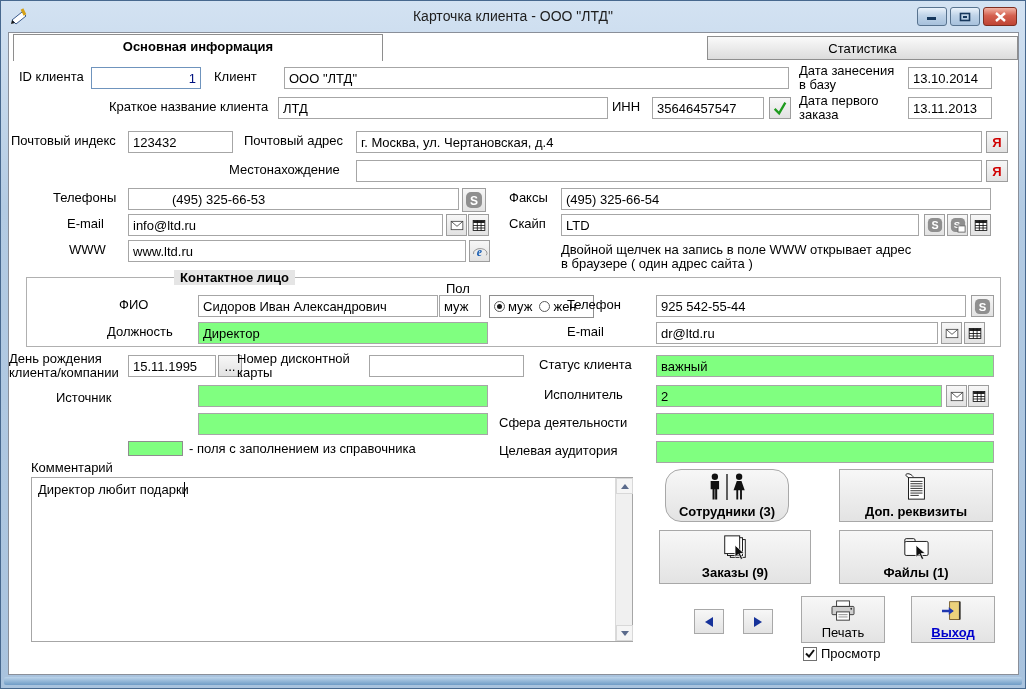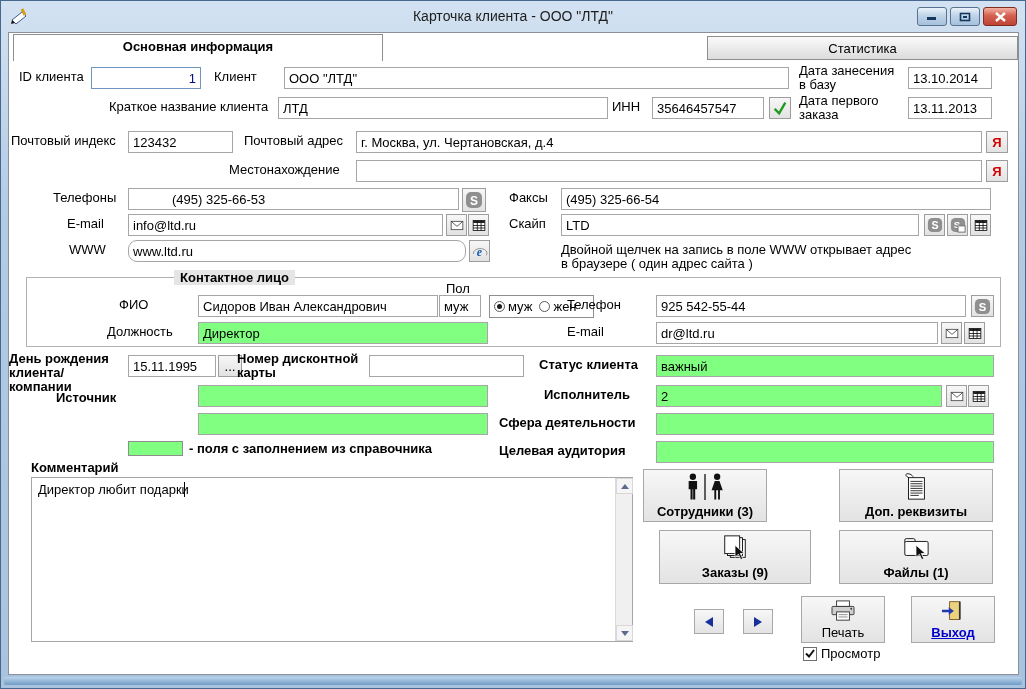--- a/index.html
+++ b/index.html
@@ -21,21 +21,21 @@
   .panel { position:absolute; left:7px; top:31px; width:1011px; height:643px;
            background:#fff; border:1px solid #8a8f99; }
   .tab { position:absolute; top:3px; height:24px; border:1px solid #8e8e8e;
          background:linear-gradient(#fafafa,#dcdcdc); text-align:center; font-size:13px;
          padding-top:4px; color:#000; cursor:default; }
   .tab.active { top:1px; height:27px; background:#fff; border-bottom:none; font-weight:bold; z-index:2; }
   
   .lbl { position:absolute; font-size:13px; color:#000; line-height:14px; }
   .lbl.r { text-align:left; }
   .lbl.pre { white-space:pre-line; }
-  .lbl.b { font-weight:bold; }
+  .lbl.b { font-weight:normal; }
   .fld { position:absolute; height:22px; border:1px solid #a6a6a6; background:#fff;
          font-family:"Liberation Sans",sans-serif; font-size:13px; padding:0 4px; color:#000; outline:none; }
   .fld.green { background:#80ff80; }
   .fld.idf { border-color:#6f94bd; color:#00127f; text-align:right; }
   .ibtn { position:absolute; width:22px; height:22px; border:1px solid #9d9d9d;
           background:linear-gradient(#f7f7f7,#e2e2e2); display:flex; align-items:center;
           justify-content:center; padding:0; font-family:"Liberation Sans",sans-serif; }
   .ibtn.ya { color:#d00000; font-weight:bold; font-size:13px; }
   .group { position:absolute; left:17px; top:244px; width:975px; height:70px; border:1px solid #b0b0b0; }
   .group-cap { position:absolute; left:165px; top:237px; background:#e5e5e5; padding:0 6px; font-size:13px;font-weight:bold; }
@@ -187,21 +187,21 @@
           <rect x="2" y="3" width="14" height="12" fill="#fff" stroke="#111"></rect>
           <rect x="2" y="3" width="14" height="3" fill="#222"></rect>
           <line x1="2" y1="9" x2="16" y2="9" stroke="#111"></line>
           <line x1="2" y1="12" x2="16" y2="12" stroke="#111"></line>
           <line x1="7" y1="3" x2="7" y2="15" stroke="#111"></line>
           <line x1="11.5" y1="3" x2="11.5" y2="15" stroke="#111"></line>
         </svg>
     </button>
 
     <span class="lbl r" style="left:60px;top:210px;width:54px;">WWW</span>
-    <input class="fld" style="left: 119px; top: 207px; width: 338px; border-radius: 9px;" value="www.ltd.ru">
+    <input class="fld" style="left: 119px; top: 207px; width: 338px;" value="www.ltd.ru">
     <button class="ibtn" style="left:460px;top:207px;width:21px;">
       <svg width="17" height="17" viewBox="0 0 20 20">
           <path d="M3,13 a8,5.5 0 1 1 15,1.5" stroke="#888" fill="none"></path>
           <text x="10" y="15" text-anchor="middle" font-size="14" font-style="italic" font-weight="bold" fill="#1a5fb4" font-family="Liberation Serif,serif">e</text>
         </svg>
     </button>
     <span class="lbl pre" style="left:552px;top:210px;width:420px;">Двойной щелчек на запись в поле WWW открывает адрес
 в браузере ( один адрес сайта )</span>
 
     <div class="group"></div>
@@ -298,21 +298,21 @@
             </svg>
         </button>
         <button class="sb-btn dn">
           <svg width="8" height="5" viewBox="0 0 8 5">
               <polygon points="0,0 8,0 4,5" fill="#5a6b8c"></polygon>
             </svg>
         </button>
       </div>
     </div>
 
-    <button class="bigbtn" style="left:634px;top:436px;width:124px;height:53px;">
+    <button class="bigbtn" style="left:656px;top:436px;width:124px;height:53px;border-radius:16px;">
       <svg width="44" height="28" viewBox="0 0 44 30">
         <circle cx="9" cy="4" r="3.4" fill="#111"></circle>
         <path d="M4.5,8.5 h9 v9 h-2 v11 h-2.2 v-11 h-0.6 v11 h-2.2 v-11 h-2 z" fill="#111"></path>
         <line x1="22" y1="1" x2="22" y2="29" stroke="#111" stroke-width="1.4"></line>
         <circle cx="35" cy="4" r="3.4" fill="#111"></circle>
         <path d="M32.5,8.5 h5 l3.5,10 h-3 v10 h-2 v-10 h-2 v10 h-2 v-10 h-3 z" fill="#111"></path>
       </svg>
       <span>Сотрудники (3)</span>
     </button>
     <button class="bigbtn" style="left:830px;top:436px;width:154px;height:53px;">

